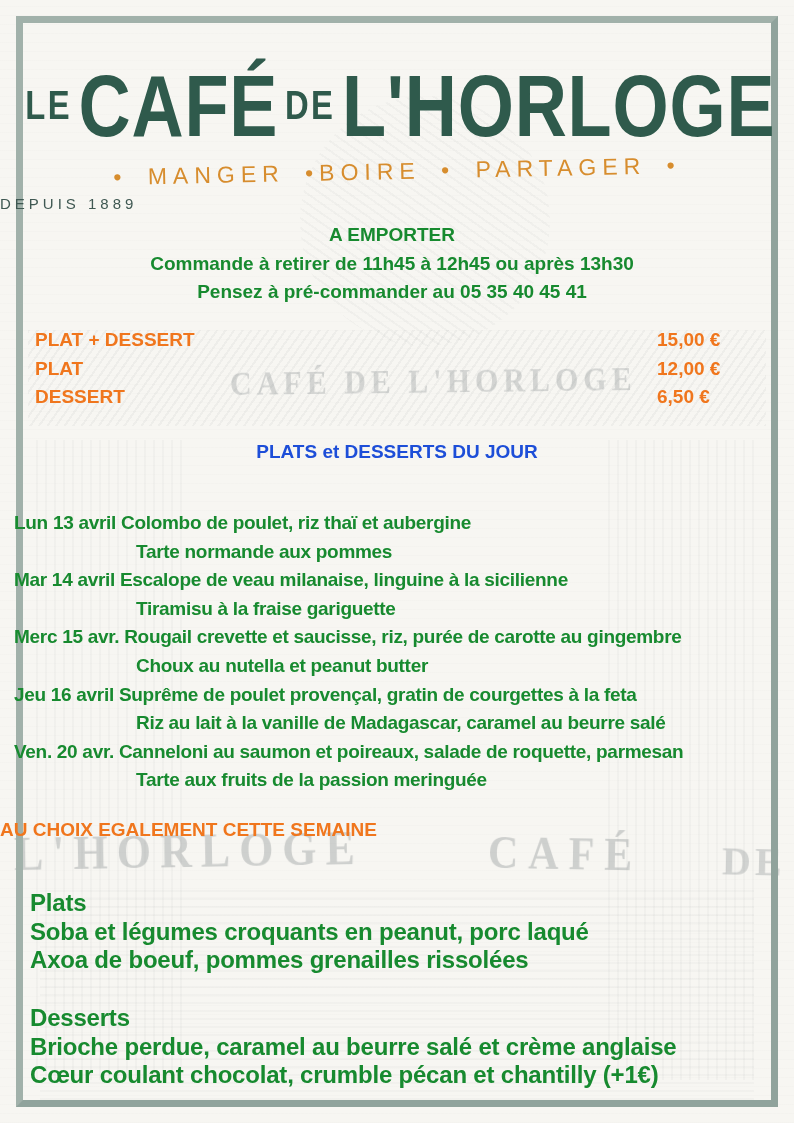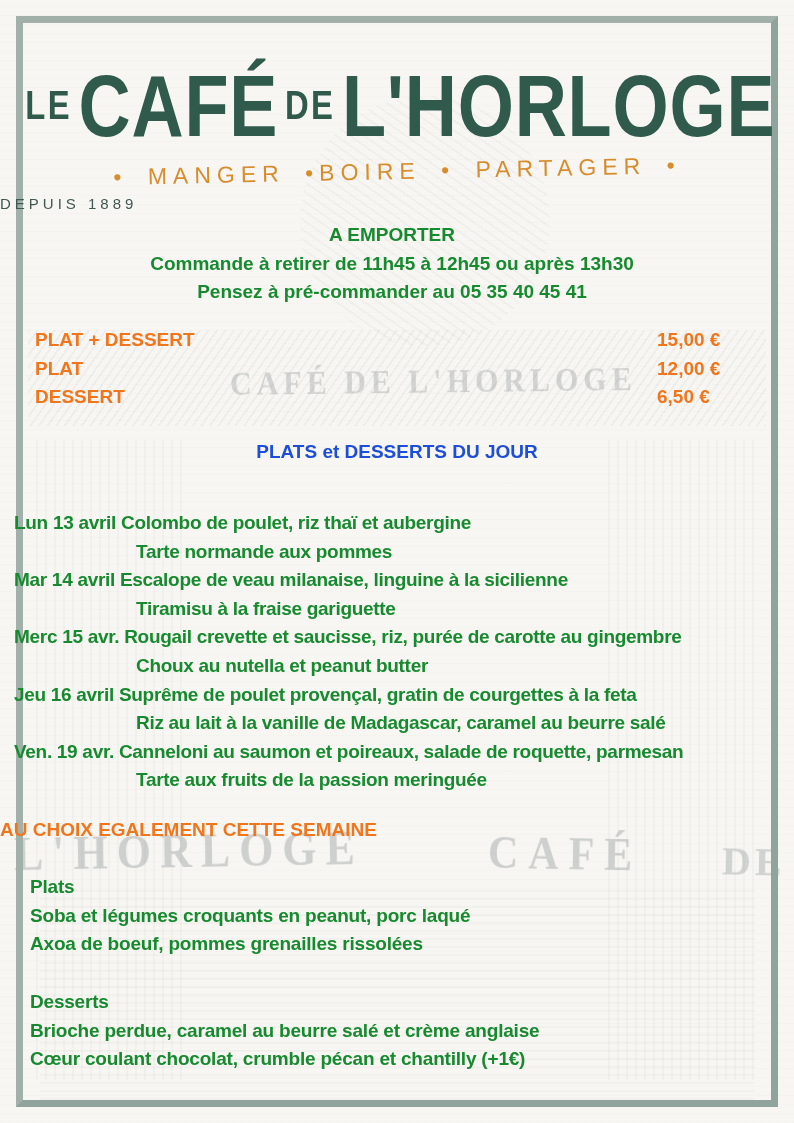--- a/index.html
+++ b/index.html
@@ -71,22 +71,22 @@
     font-size:19px;font-weight:700;color:#178a2f;line-height:28.6px;
     letter-spacing:-0.3px;white-space:nowrap;
   }
   .daily-list .dessert{padding-left:122px;}
   .weekly-heading{
     position:absolute;top:819px;left:0;right:0;margin:0;
     font-size:19px;font-weight:700;color:#f0761d;
   }
   .weekly-block{
     position:absolute;left:30px;right:10px;
-    font-size:19px;font-weight:700;color:#178a2f;line-height:28.6px;
-    letter-spacing:-0.2px;white-space:nowrap;
+    font-size:24px;font-weight:700;color:#178a2f;line-height:28.6px;
+    letter-spacing:-0.2px;white-space:nowrap;margin-top:16px;
   }
   .weekly-plats{top:873px;}
   .weekly-desserts{top:988px;}
 </style>
 </head>
 <body>
 
 <div class="watermark">
   <div class="hatch hatch-dome"></div>
   <div class="hatch hatch-awning"></div>
@@ -136,21 +136,21 @@
 
   <section class="daily-list">
     <div class="main">Lun 13 avril Colombo de poulet, riz thaï et aubergine</div>
     <div class="dessert">Tarte normande aux pommes</div>
     <div class="main">Mar 14 avril Escalope de veau milanaise, linguine à la sicilienne</div>
     <div class="dessert">Tiramisu à la fraise gariguette</div>
     <div class="main">Merc 15 avr. Rougail crevette et saucisse, riz, purée de carotte au gingembre</div>
     <div class="dessert">Choux au nutella et peanut butter</div>
     <div class="main">Jeu 16 avril Suprême de poulet provençal, gratin de courgettes à la feta</div>
     <div class="dessert">Riz au lait à la vanille de Madagascar, caramel au beurre salé</div>
-    <div class="main">Ven. 19 avr. Canneloni au saumon et poireaux, salade de roquette, parmesan</div>
+    <div class="main">Ven. 20 avr. Canneloni au saumon et poireaux, salade de roquette, parmesan</div>
     <div class="dessert">Tarte aux fruits de la passion meringuée</div>
   </section>
 
   <h2 class="weekly-heading">AU CHOIX EGALEMENT CETTE SEMAINE</h2>
 
   <section class="weekly-block weekly-plats">
     <div>Plats</div>
     <div>Soba et légumes croquants en peanut, porc laqué</div>
     <div>Axoa de boeuf, pommes grenailles rissolées</div>
   </section>

